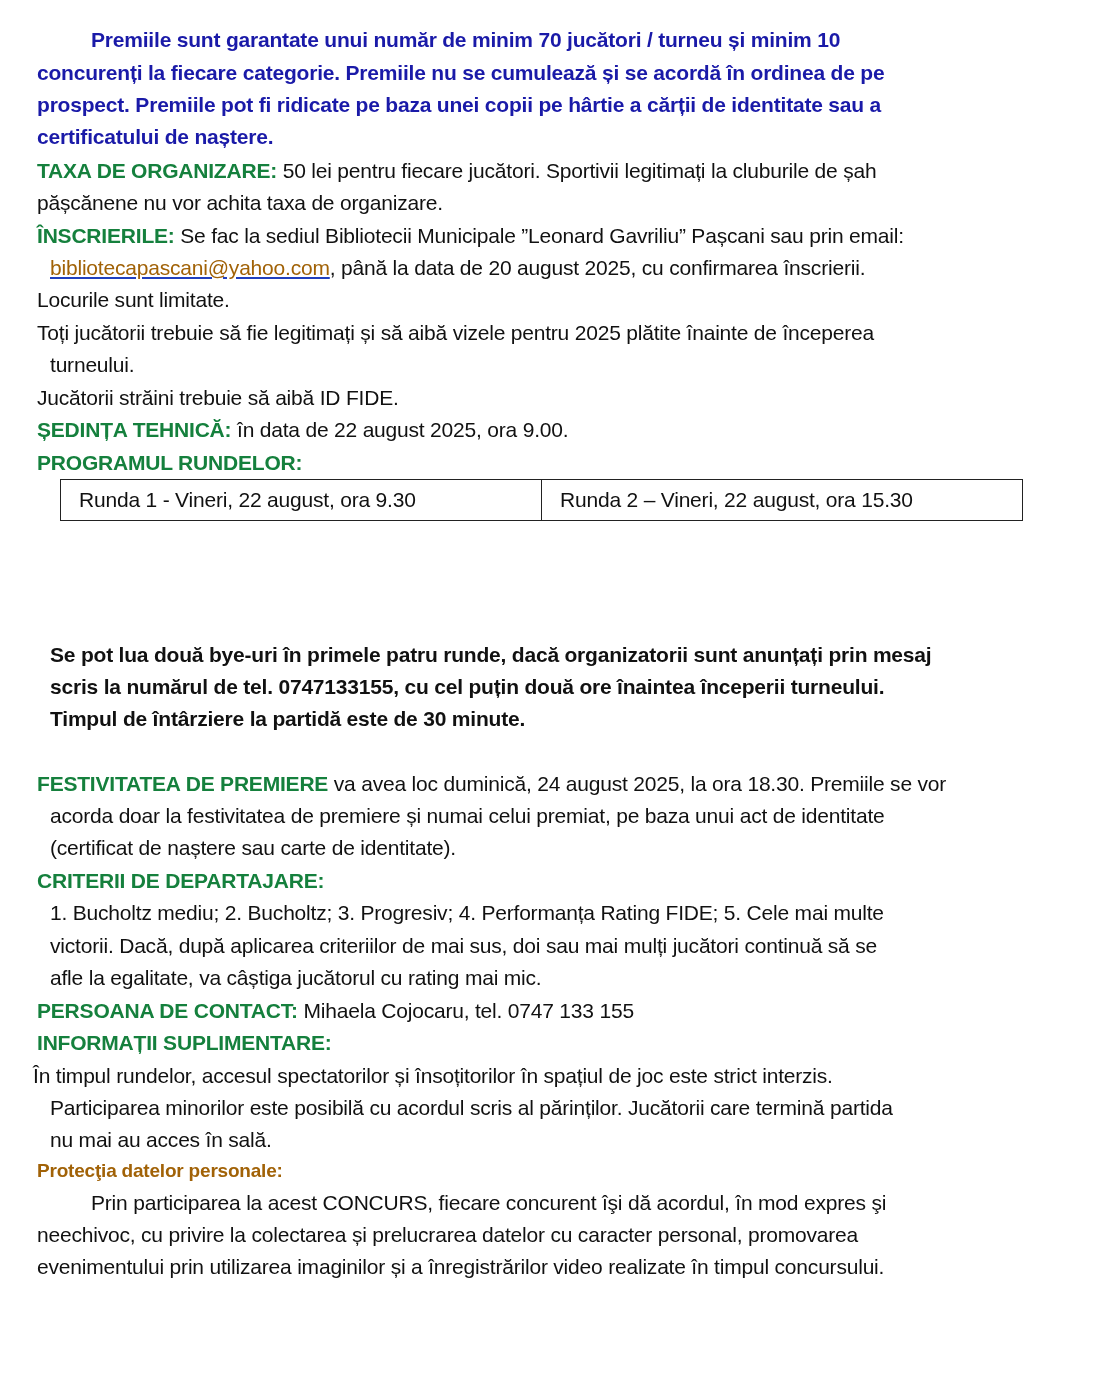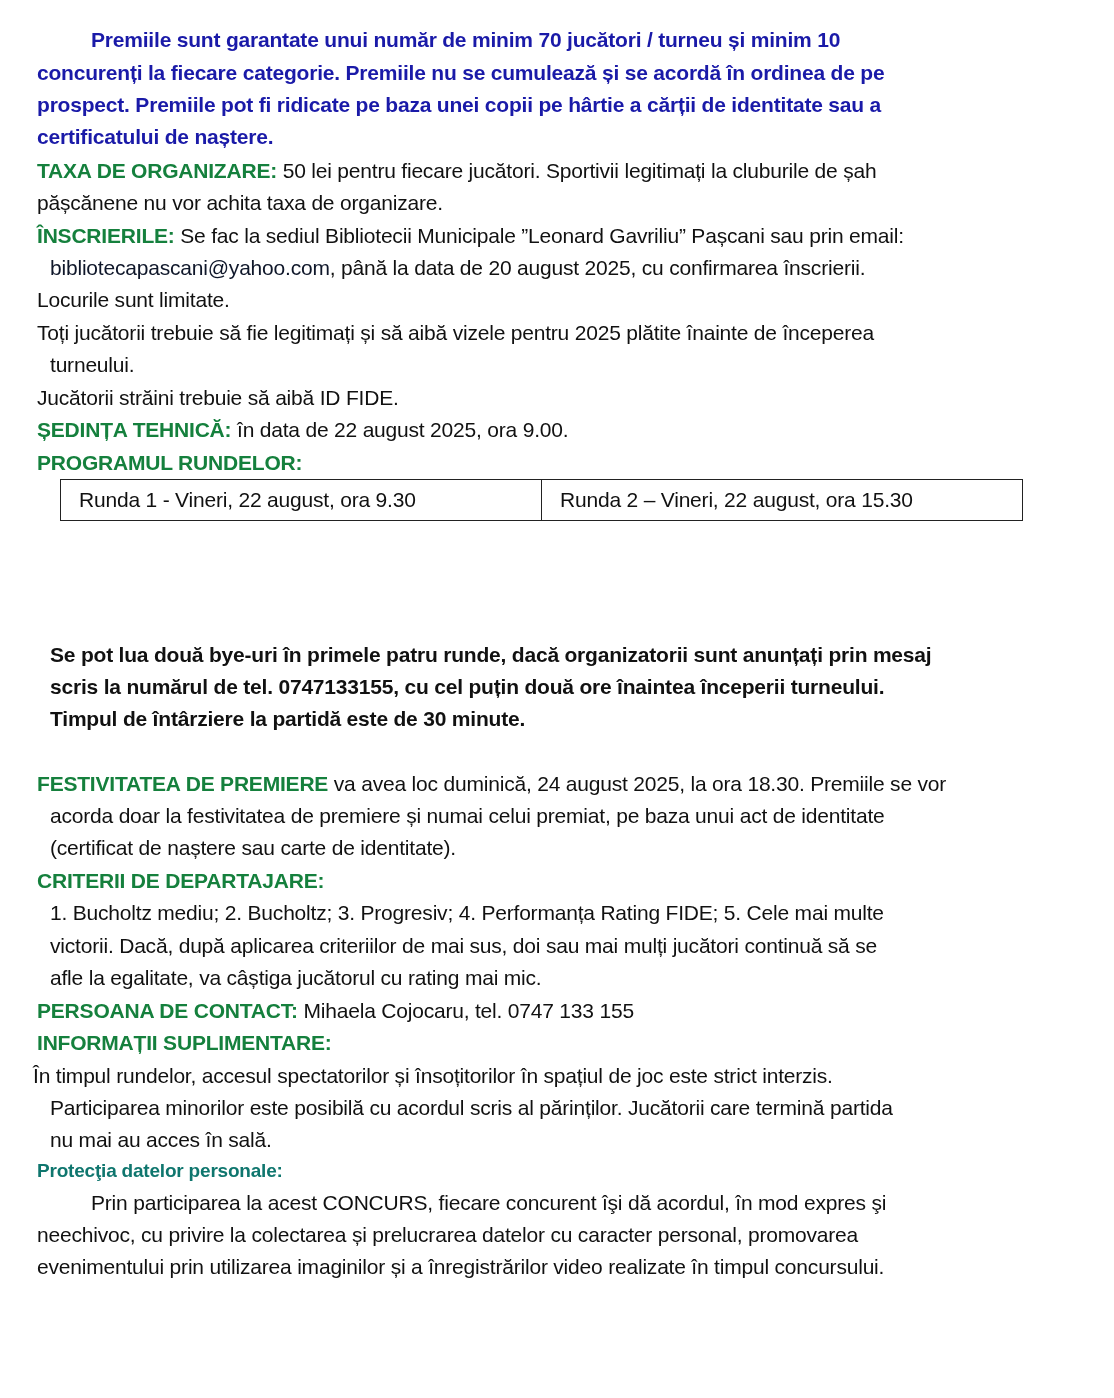--- a/index.html
+++ b/index.html
@@ -10,22 +10,22 @@
   }
   .page { position: absolute; left: 0; top: 0; width: 1114px; }
   .line {
     position: absolute; left: 37px; white-space: nowrap;
     font-size: 21px; line-height: 32px; letter-spacing: -0.2px;
   }
   .ind1 { left: 50px; }
   .blue-intro { color: #1a1aa8; font-weight: bold; font-size: 21px; }
   .red { color: #15803d; font-weight: bold; }
   .bold-black { font-weight: bold; color: #111; }
-  .link { color: #0f172a; text-decoration-color: #1f3fbf; }
-  .navy-head { color: #0f766e; font-weight: bold; font-size: 19px; font-family: "Liberation Sans", sans-serif; }
+  .link { color: #a16207; text-decoration: underline; text-decoration-color: #1f3fbf; }
+  .navy-head { color: #a16207; font-weight: bold; font-size: 19px; font-family: "Liberation Sans", sans-serif; }
   table.rounds {
     position: absolute; left: 60px; top: 479px; border-collapse: collapse;
     font-size: 21px;
   }
   table.rounds td {
     border: 1.5px solid #222; height: 40px; padding: 0 0 0 18px; white-space: nowrap;
     letter-spacing: -0.2px;
   }
   table.rounds td.c1 { width: 462px; }
   table.rounds td.c2 { width: 462px; }

